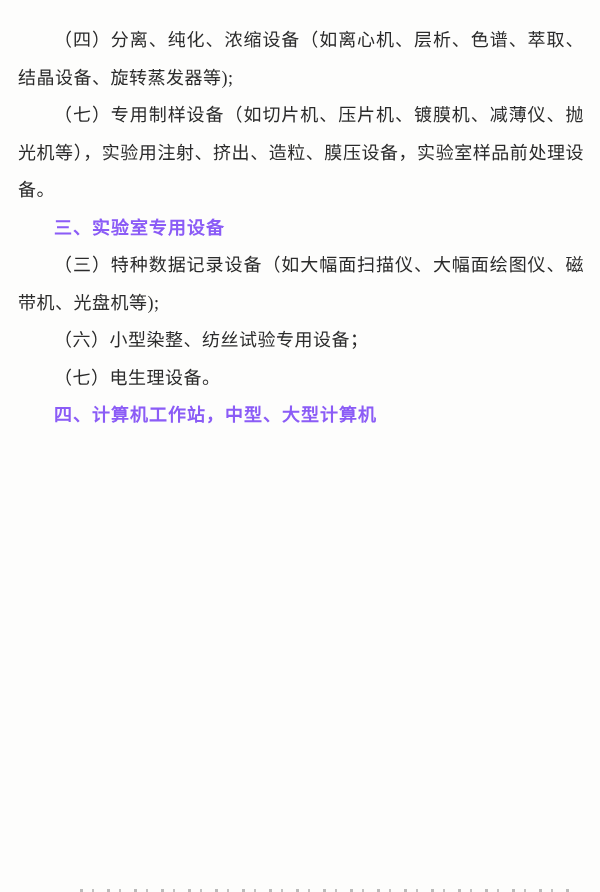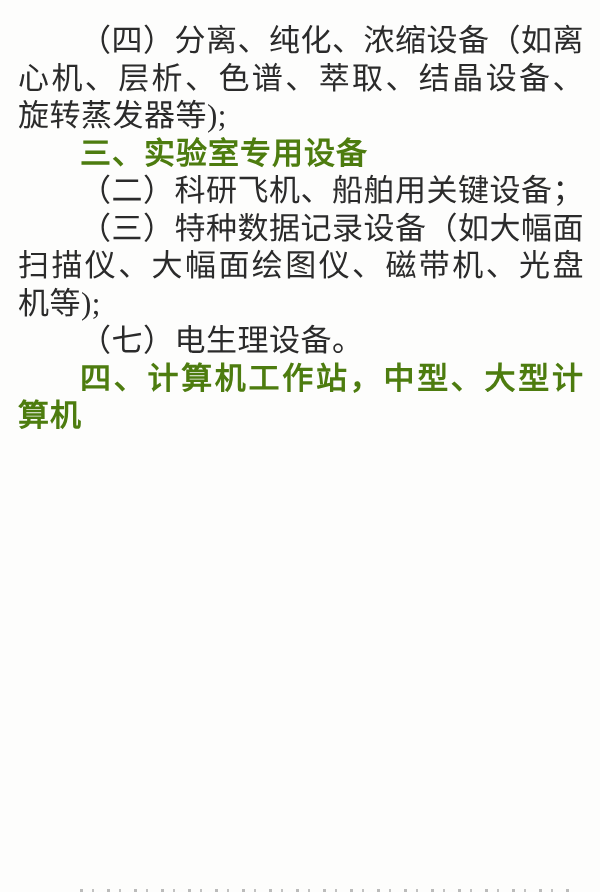--- a/index.html
+++ b/index.html
@@ -13,38 +13,38 @@
     background: #fdfdfc;
   }
   .page {
     box-sizing: border-box;
     width: 600px;
     height: 892px;
     padding: 22px 16px 0 18px;
     overflow: hidden;
     position: relative;
     font-family: "Liberation Serif", "DejaVu Serif", serif;
-    font-size: 31px;
+    font-size: 18px;
     line-height: 37.5px;
     color: #2b2b2b;
     text-align: justify;
     text-justify: inter-character;
   }
   .page p {
     margin: 0;
     padding: 0;
     text-indent: 2em;
     letter-spacing: 0.5px;
     word-break: break-all;
   }
   .page p.heading {
     font-family: "Liberation Sans", "DejaVu Sans", sans-serif;
     font-weight: 700;
     letter-spacing: 1px;
-    color: #4d7c0f;
+    color: #8b5cf6;
   }
   
   .clipped-row {
     position: absolute;
     left: 80px;
     right: 22px;
     bottom: 0;
     height: 6px;
     opacity: 0.45;
     background: repeating-linear-gradient(
@@ -58,20 +58,21 @@
     background-size: 100% 3px;
     background-repeat: no-repeat;
   }
 </style>
 </head>
 <body style="background: rgb(253, 253, 252);">
 
 <div class="page" style="color: rgb(43, 43, 43);">
   <div>
       <p class="body">（四）分离、纯化、浓缩设备（如离心机、层析、色谱、萃取、结晶设备、旋转蒸发器等);</p>
+      <p class="body">（七）专用制样设备（如切片机、压片机、镀膜机、减薄仪、抛光机等），实验用注射、挤出、造粒、膜压设备，实验室样品前处理设备。</p>
       <p class="heading">三、实验室专用设备</p>
-      <p class="body">（二）科研飞机、船舶用关键设备；</p>
       <p class="body">（三）特种数据记录设备（如大幅面扫描仪、大幅面绘图仪、磁带机、光盘机等);</p>
+      <p class="body">（六）小型染整、纺丝试验专用设备；</p>
       <p class="body">（七）电生理设备。</p>
       <p class="heading">四、计算机工作站，中型、大型计算机</p>
     </div>
   <div class="clipped-row"></div>
 </div>
 
 </body></html>

